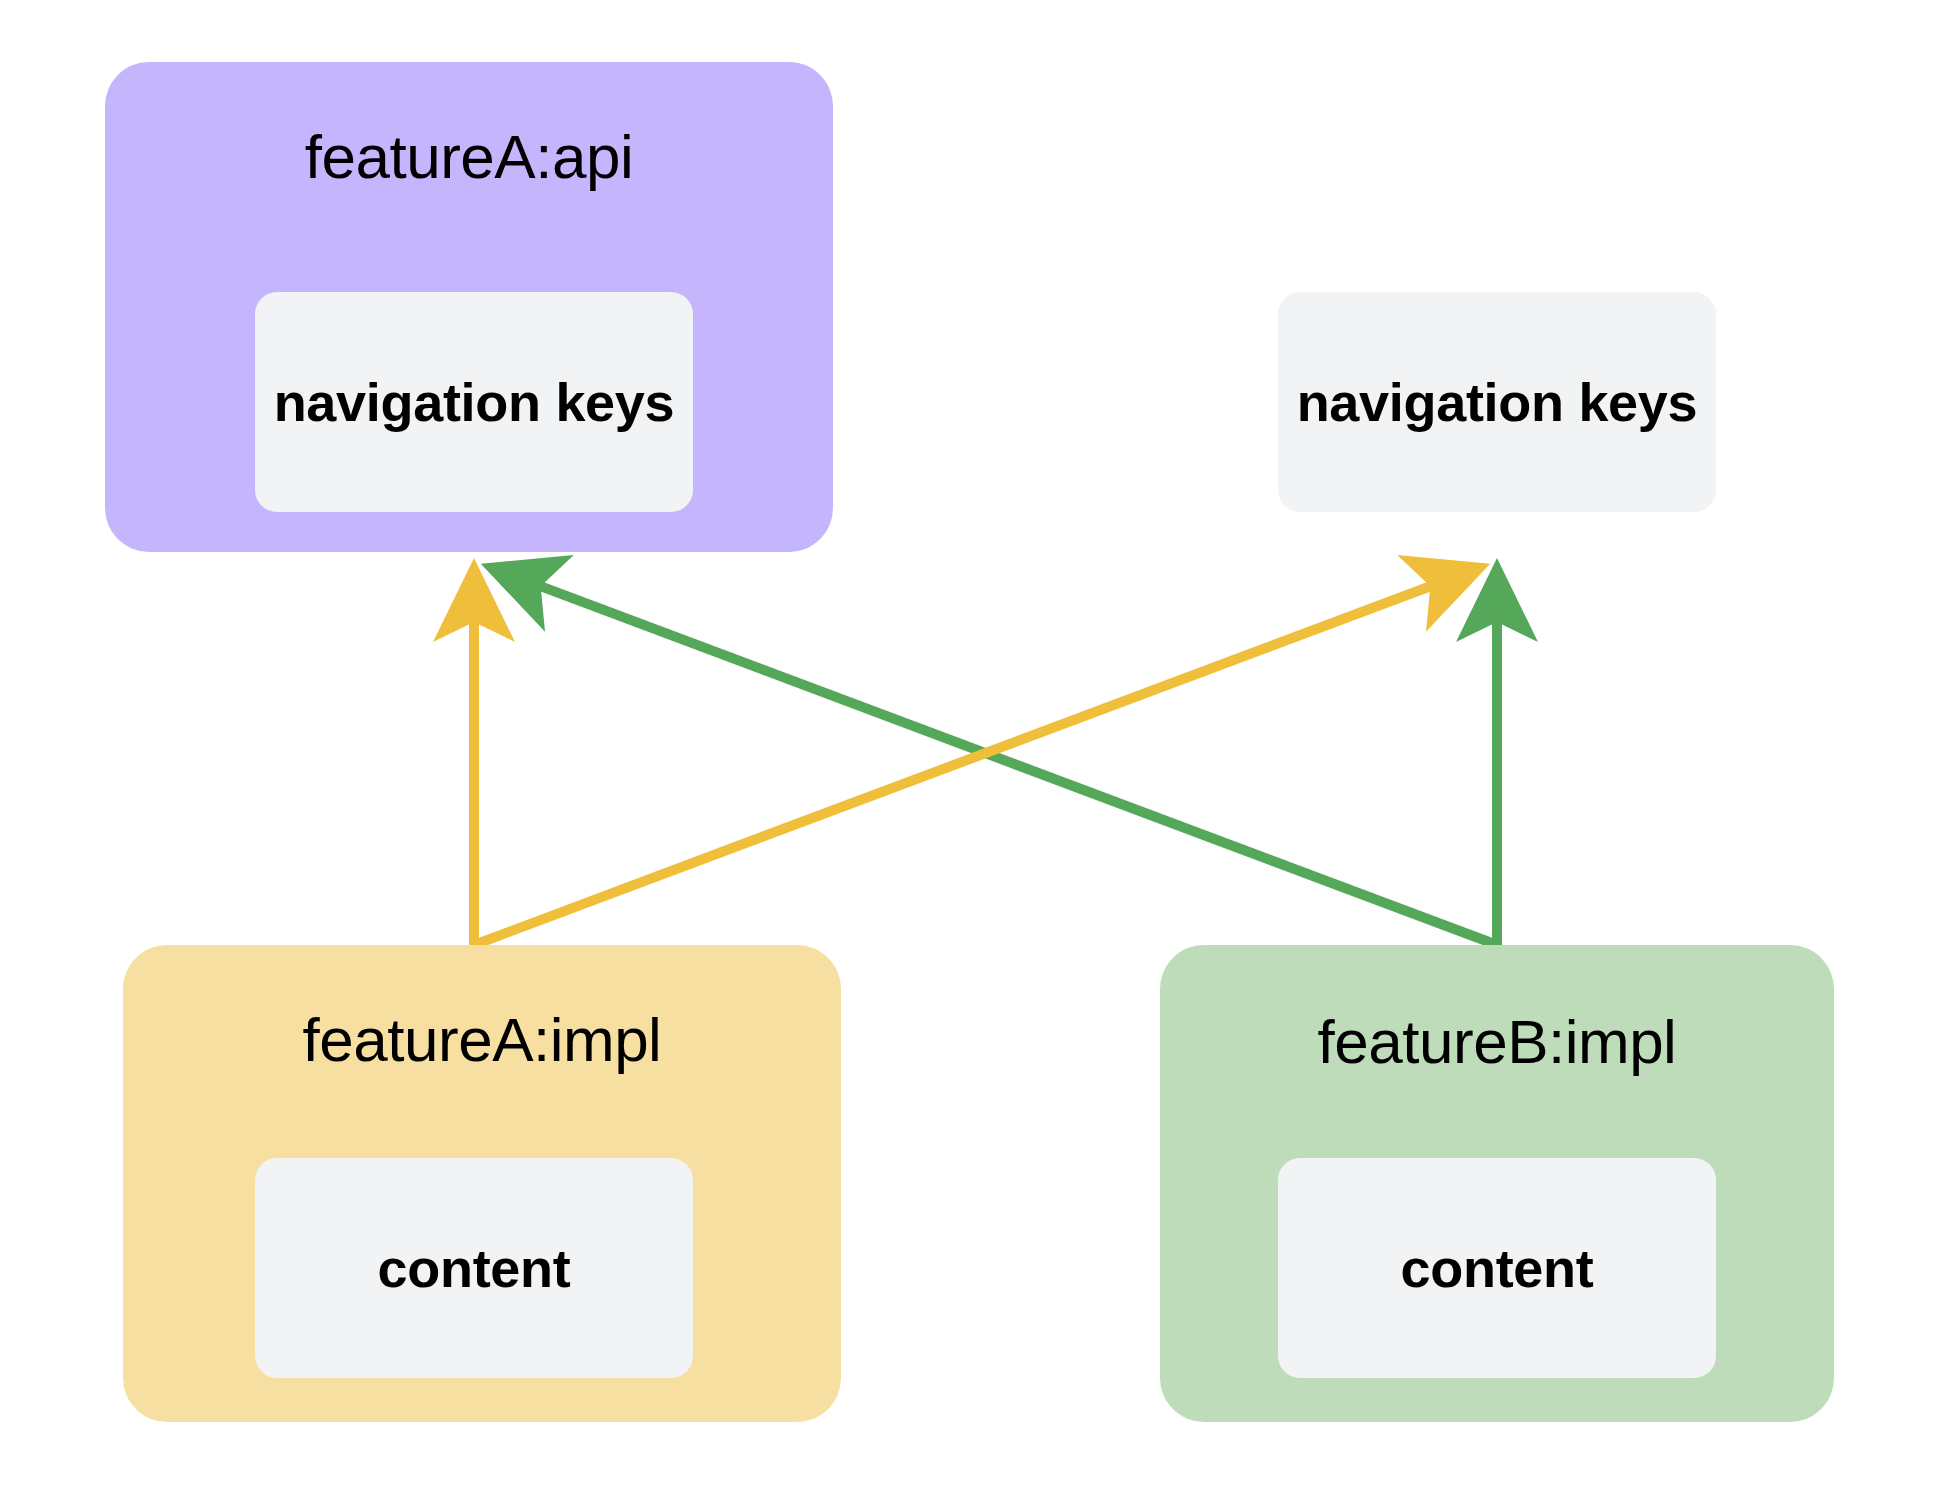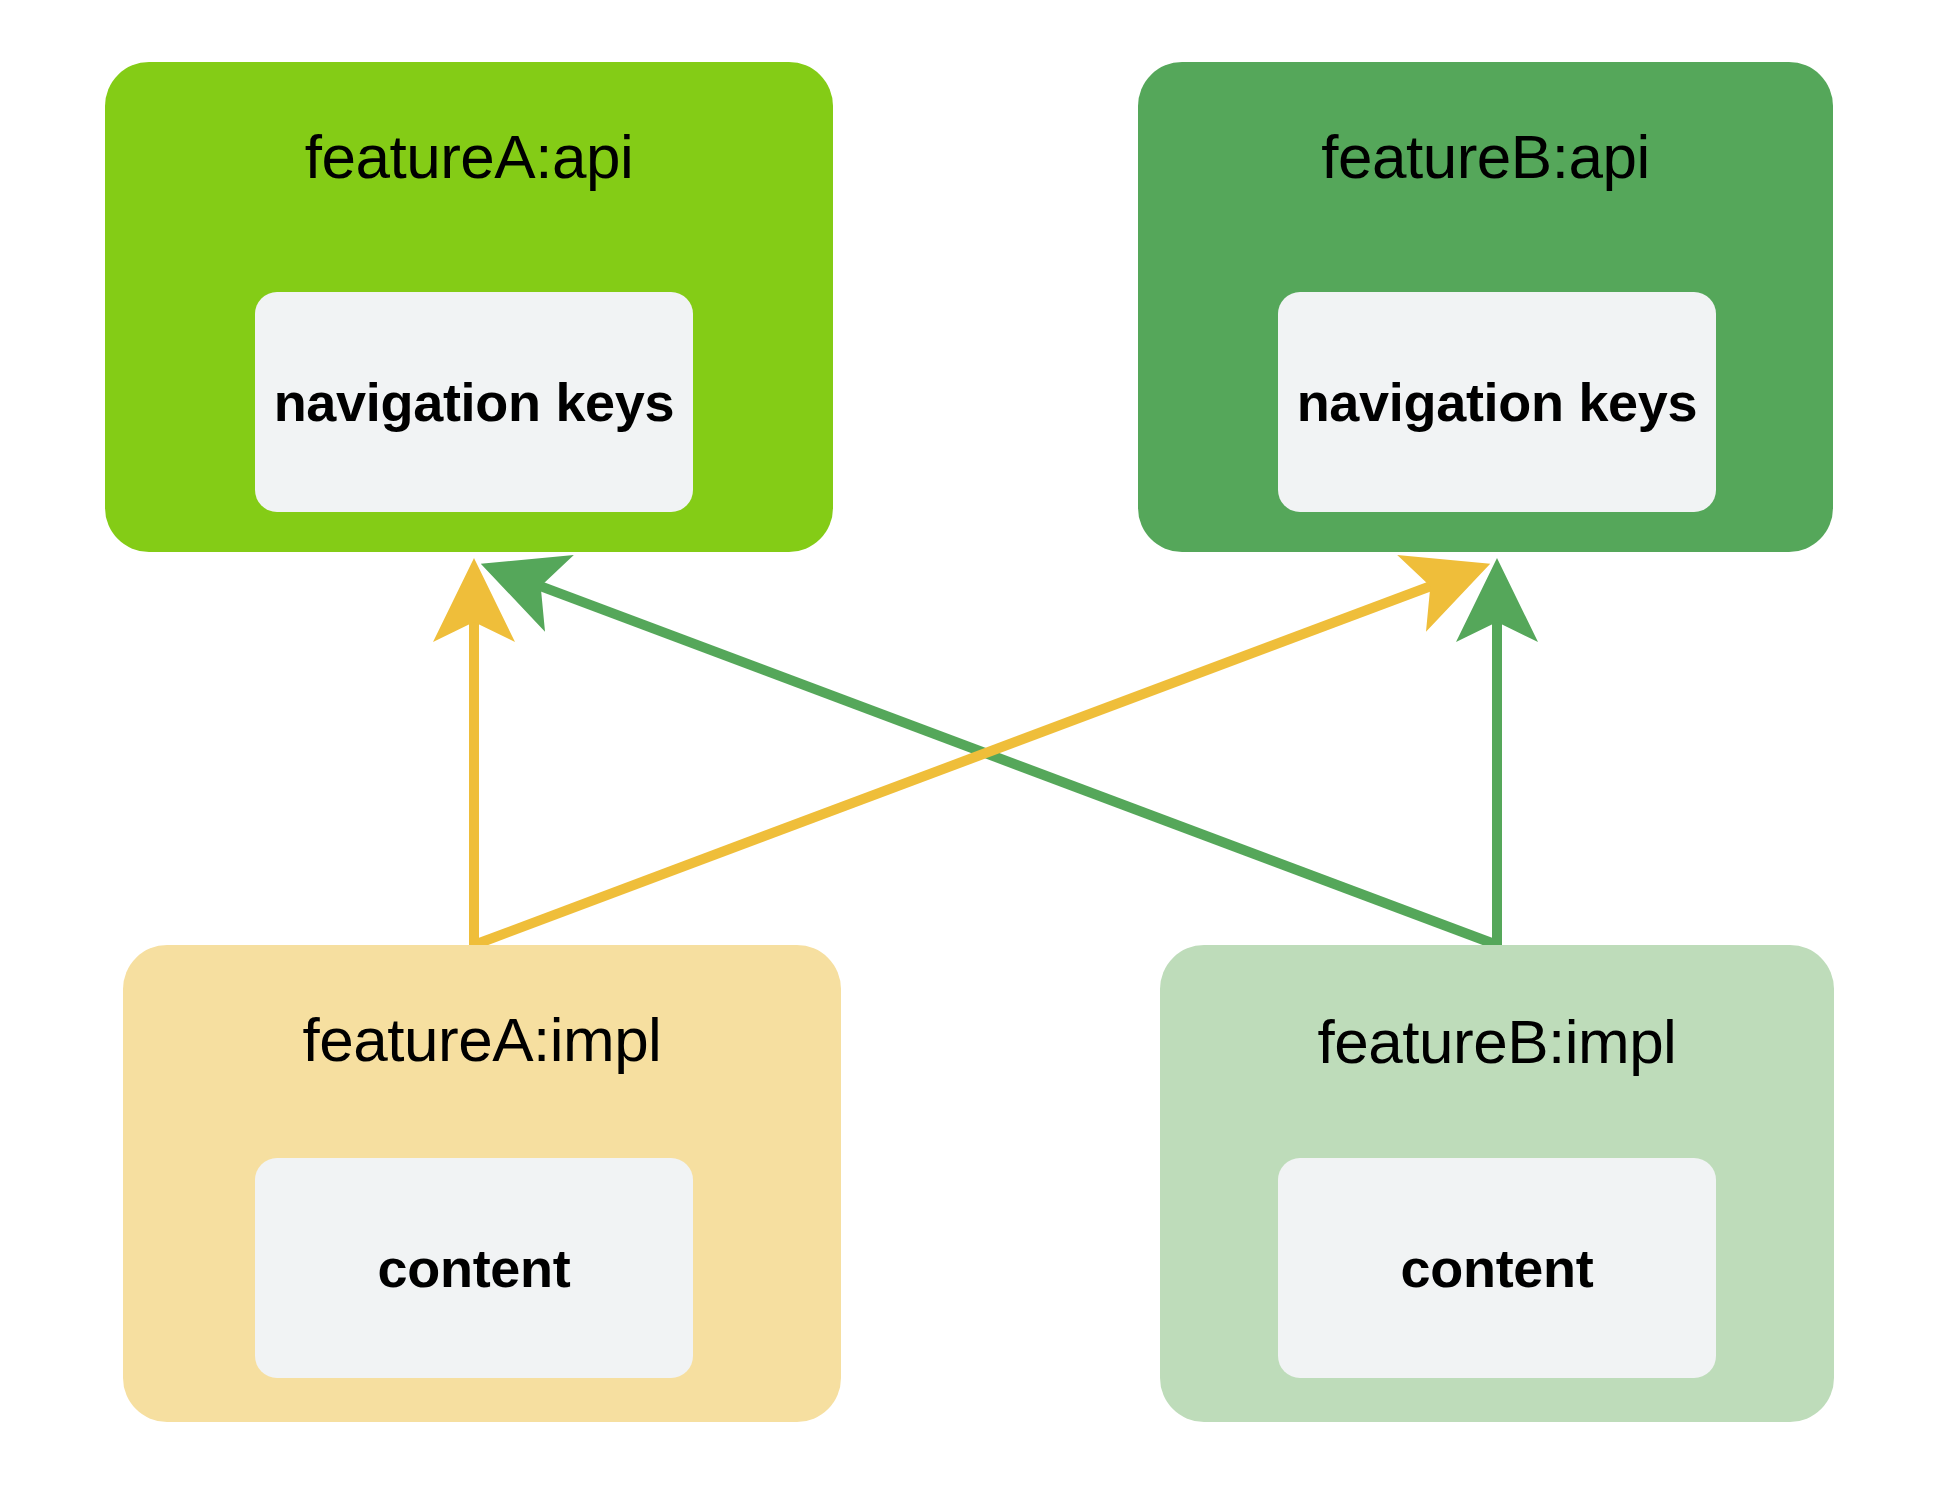--- a/index.html
+++ b/index.html
@@ -56,21 +56,21 @@
     white-space: nowrap;
     letter-spacing: -0.3px;
   }
 
   
   #mod-featureA-api {
     left: 105px;
     top: 62px;
     width: 728px;
     height: 490px;
-    background: #84cc16;
+    background: #c4b5fd;
   }
   #mod-featureA-api .module-title { margin-top: 64px; }
   #card-featureA-api {
     left: 255px;
     top: 292px;
     width: 438px;
     height: 220px;
   }
 
   
@@ -162,23 +162,20 @@
     </g>
   </svg>
 
   <div class="module" id="mod-featureA-api">
     <div class="module-title">featureA:api</div>
   </div>
   <div class="inner-card" id="card-featureA-api">
     <span class="inner-card-label">navigation keys</span>
   </div>
 
-  <div class="module" id="mod-featureB-api">
-    <div class="module-title">featureB:api</div>
-  </div>
   <div class="inner-card" id="card-featureB-api">
     <span class="inner-card-label">navigation keys</span>
   </div>
 
   <div class="module" id="mod-featureA-impl">
     <div class="module-title">featureA:impl</div>
   </div>
   <div class="inner-card" id="card-featureA-impl">
     <span class="inner-card-label">content</span>
   </div>

